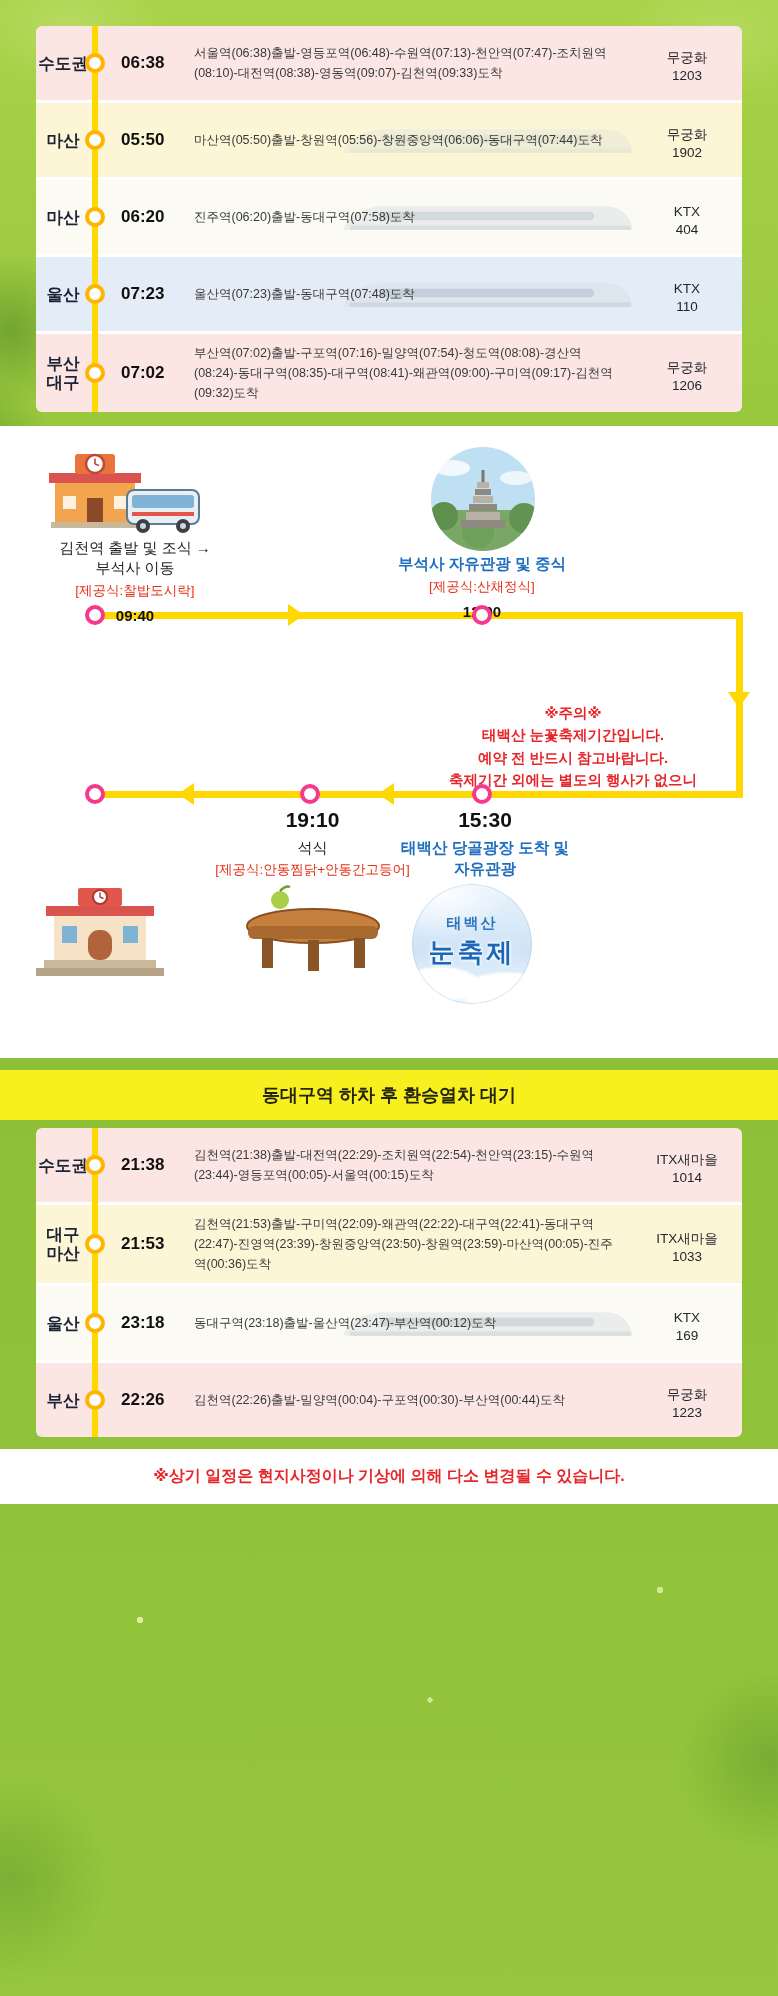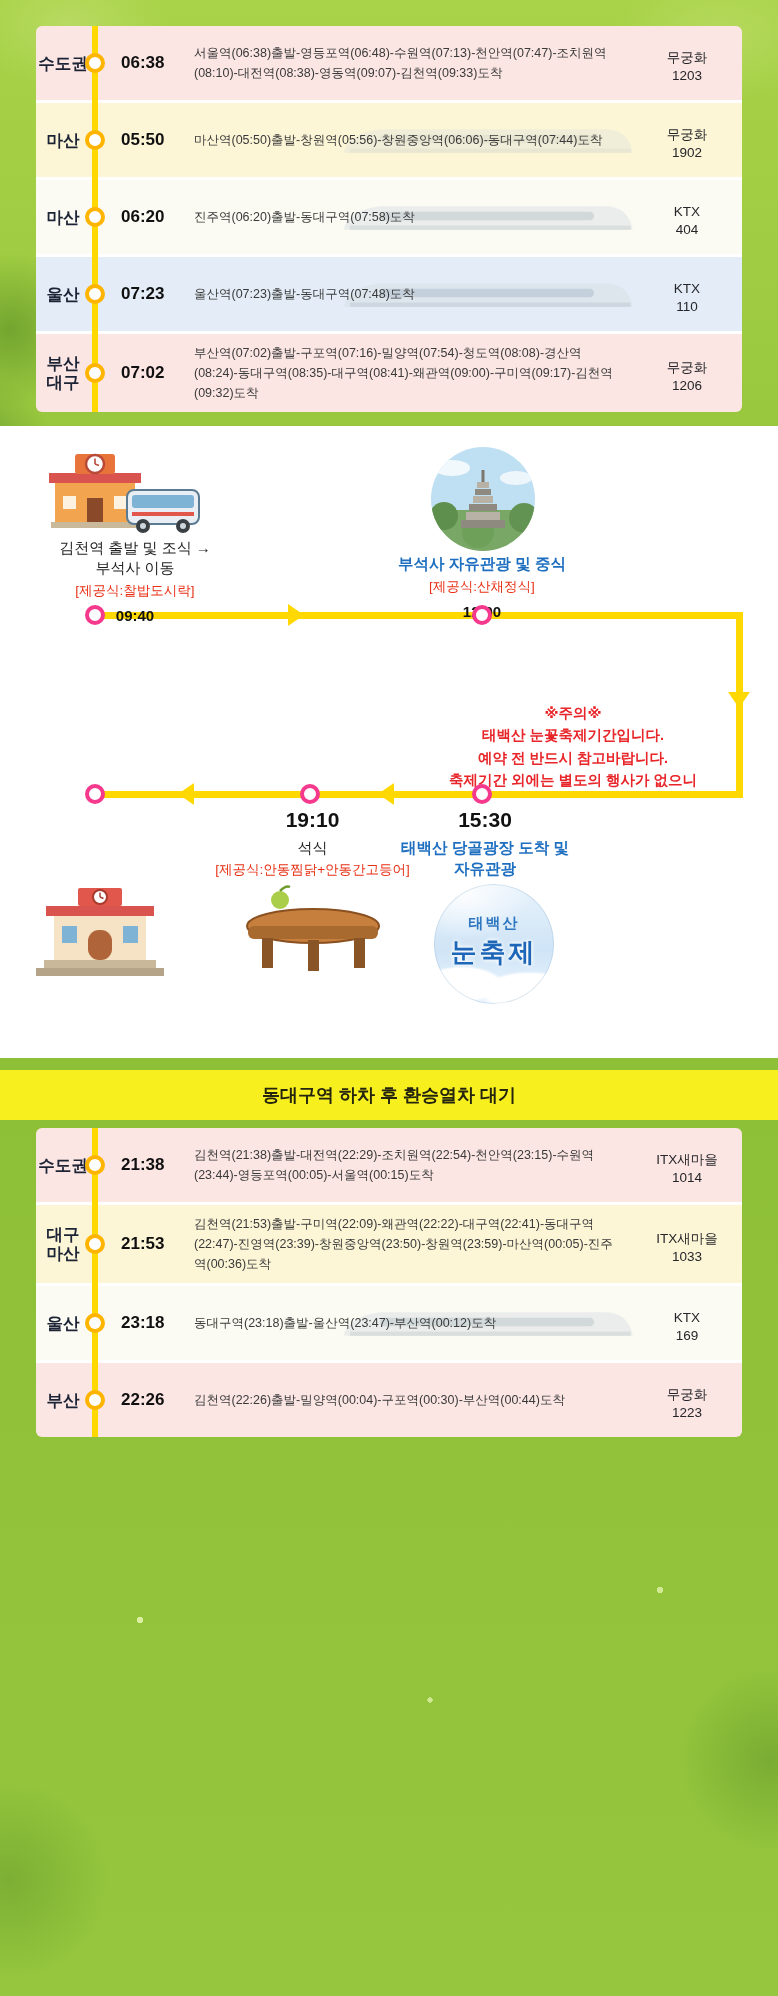--- a/index.html
+++ b/index.html
@@ -63,21 +63,21 @@
   .arr-l{border-top:11px solid transparent;border-bottom:11px solid transparent;border-right:16px solid #ffd800;}
   .blk{position:absolute;text-align:center;}
   .blk .l{font-size:15px;color:#222;line-height:1.35;}
   .blk .l-blue{font-size:15.5px;color:#1f6fc0;font-weight:bold;line-height:1.35;}
   .blk .meal{font-size:13.5px;color:#e83015;margin-top:3px;line-height:1.3;}
   .blk .t{font-size:15px;font-weight:bold;color:#111;margin-top:8px;}
   .blk .t-top{font-size:21px;font-weight:bold;color:#111;margin-bottom:6px;}
   .notice{position:absolute;right:40px;top:246px;width:330px;text-align:center;color:#e8262a;font-size:14.5px;font-weight:bold;line-height:1.55;margin-top:30px;}
   .icon-abs{position:absolute;}
   .snow{
-    position:absolute;left:434px;top:458px;width:120px;height:120px;border-radius:50%;overflow:hidden;text-align:center;
+    position:absolute;left:412px;top:458px;width:120px;height:120px;border-radius:50%;overflow:hidden;text-align:center;
     background:
       radial-gradient(60px 26px at 28px 100px, #ffffff 60%, rgba(255,255,255,0) 70%),
       radial-gradient(70px 30px at 95px 108px, #ffffff 60%, rgba(255,255,255,0) 70%),
       radial-gradient(90px 60px at 30px 10px, rgba(255,255,255,.9), rgba(255,255,255,0) 75%),
       linear-gradient(180deg,#e8f3fc 0%,#cfe4f6 55%,#eef7ff 100%);
     box-shadow:0 0 0 1px rgba(160,190,215,.4) inset;
   }
   .snow .s1{display:block;margin-top:30px;font-size:15px;color:#2e77c0;font-weight:bold;letter-spacing:2px;}
   .snow .s2{display:block;margin-top:2px;font-size:26px;color:#1d66b8;font-weight:bold;letter-spacing:3px;text-shadow:0 0 4px #fff,0 0 4px #fff;}
   
@@ -358,14 +358,17 @@
       <span class="dot"></span>
       <div class="time">22:26</div>
       <div class="route">김천역(22:26)출발-밀양역(00:04)-구포역(00:30)-부산역(00:44)도착</div>
       <div class="train">
         <div>무궁화</div>
         <div>1223</div>
       </div>
     </div>
   </div>
 
+  <div class="footer-note">
+    <span>※상기 일정은 현지사정이나 기상에 의해 다소 변경될 수 있습니다.</span>
+  </div>
 
 </div>
 
 </body></html>

